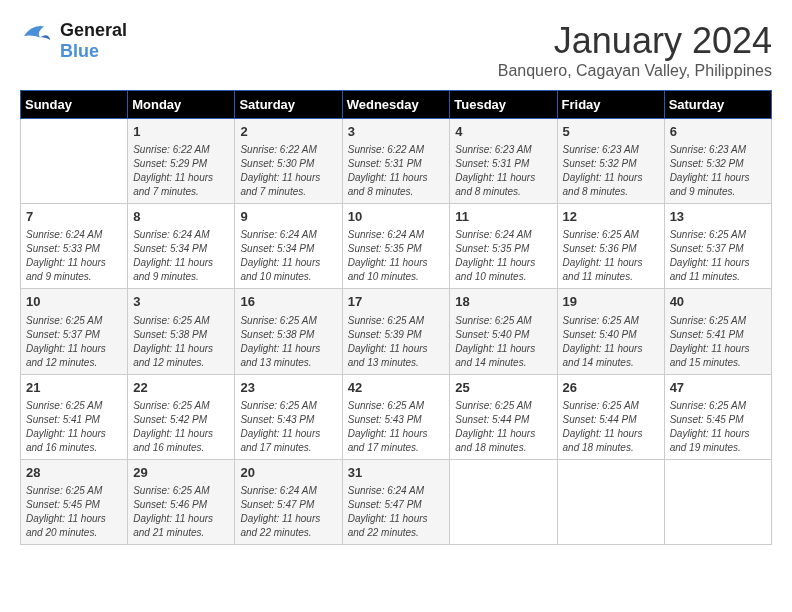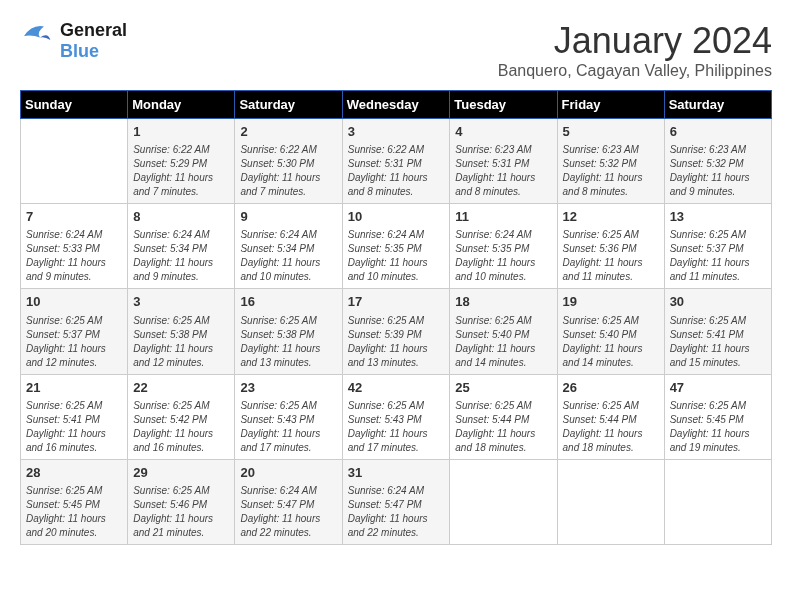--- a/index.html
+++ b/index.html
@@ -192,21 +192,21 @@
         </td>
         <td>
           <span class="day-number">18</span>
           <div class="day-info">Sunrise: 6:25 AM<br>Sunset: 5:40 PM<br>Daylight: 11 hours and 14 minutes.</div>
         </td>
         <td>
           <span class="day-number">19</span>
           <div class="day-info">Sunrise: 6:25 AM<br>Sunset: 5:40 PM<br>Daylight: 11 hours and 14 minutes.</div>
         </td>
         <td>
-          <span class="day-number">30</span>
+          <span class="day-number">40</span>
           <div class="day-info">Sunrise: 6:25 AM<br>Sunset: 5:41 PM<br>Daylight: 11 hours and 15 minutes.</div>
         </td>
       </tr>
       <tr>
         <td>
           <span class="day-number">21</span>
           <div class="day-info">Sunrise: 6:25 AM<br>Sunset: 5:41 PM<br>Daylight: 11 hours and 16 minutes.</div>
         </td>
         <td>
           <span class="day-number">22</span>

